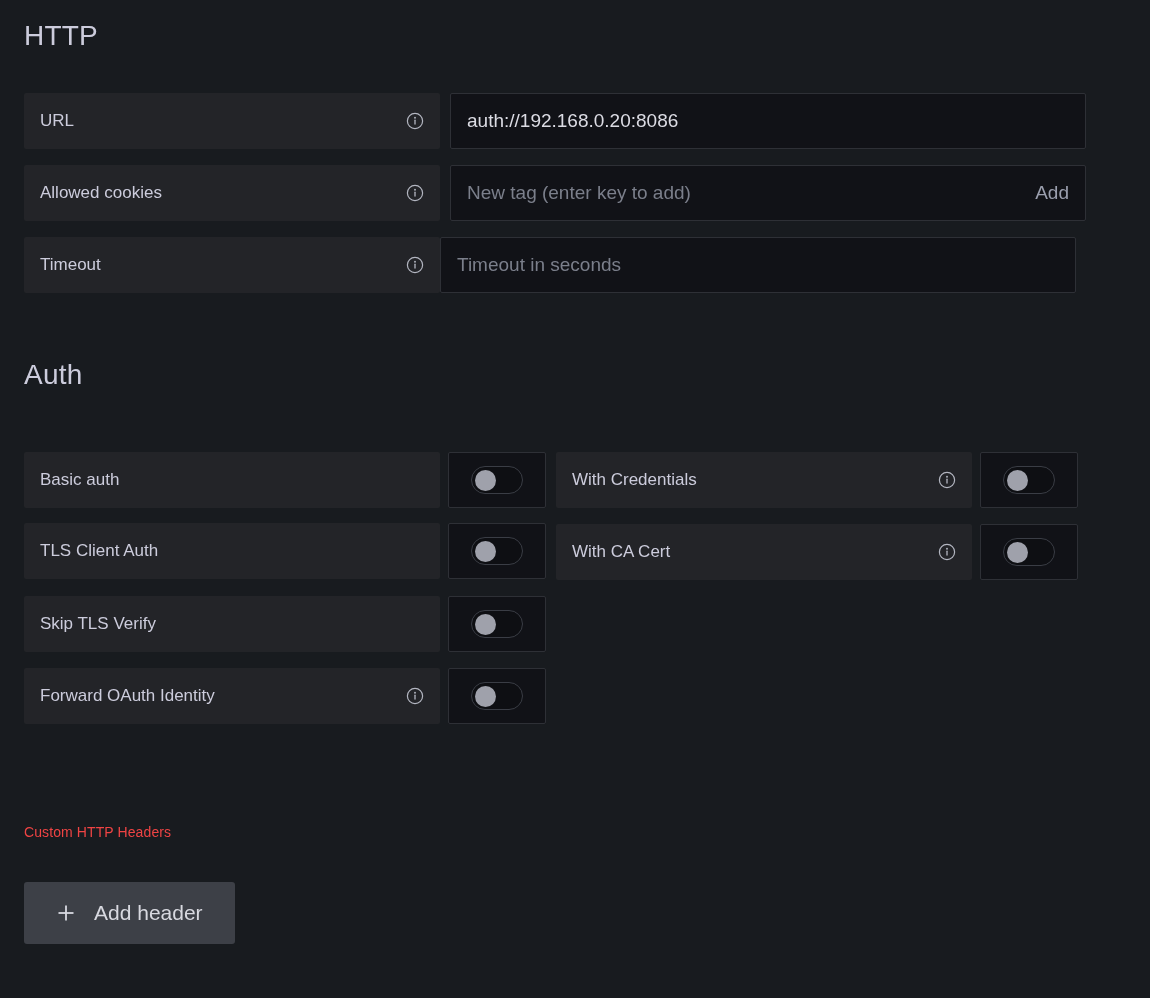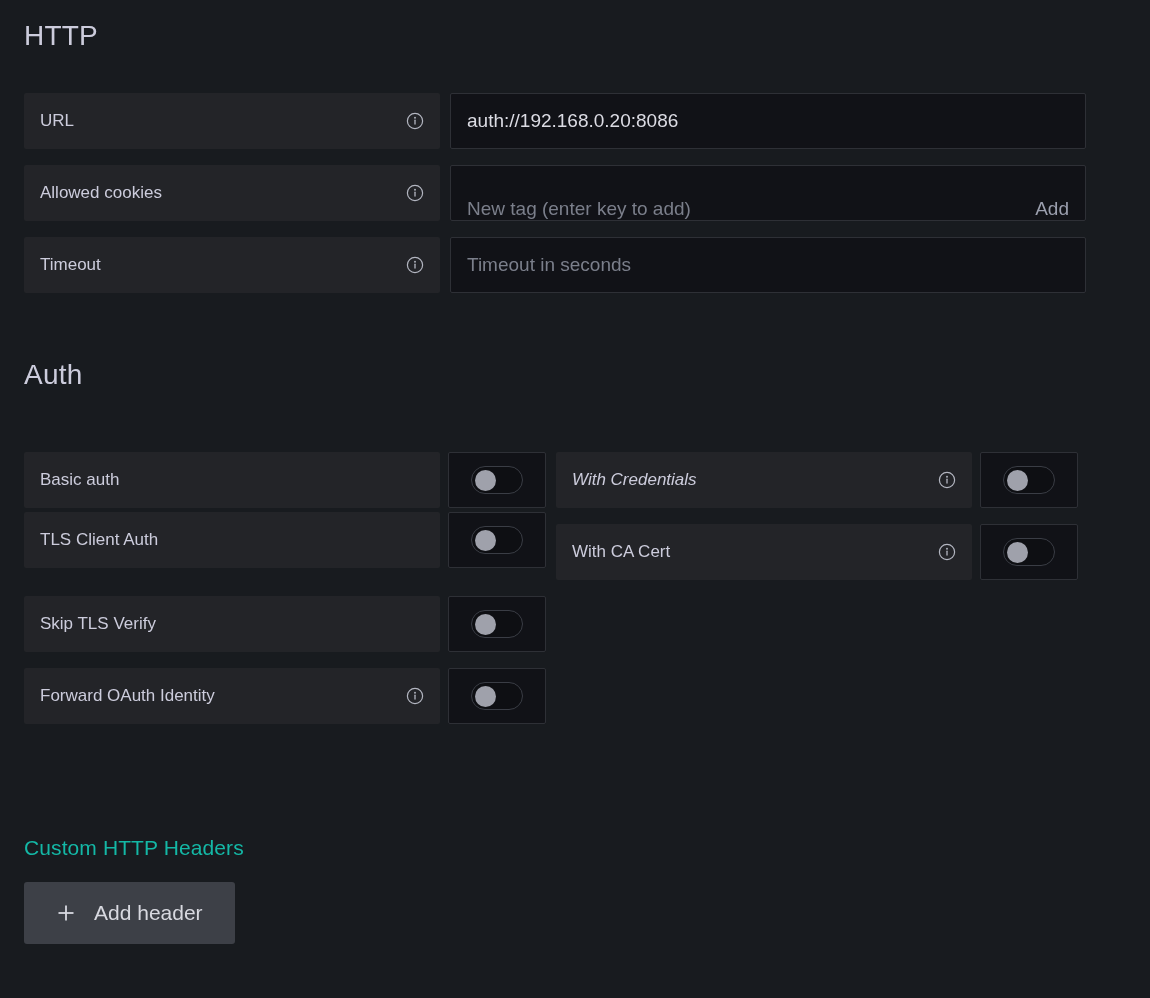--- a/index.html
+++ b/index.html
@@ -28,26 +28,25 @@
     letter-spacing: 0.2px;
     line-height: 1;
   }
   #heading-http { position: absolute; left: 24px; top: 22px; }
   #heading-auth { position: absolute; left: 24px; top: 361px; }
 
   .sub-heading {
     position: absolute;
     left: 24px;
     top: 825px;
-    color: #14b8a6;
-    font-size: 21px;
+    color: #ef4444;
+    font-size: 14px;
     font-weight: 500;
     letter-spacing: 0.1px;
     line-height: 1;
-    margin-top: 12px;
   }
 
   
   .field-row {
     position: absolute;
     display: flex;
     align-items: stretch;
   }
 
   .field-label {
@@ -191,74 +190,74 @@
     <div class="field-label" style="width:416px;">
       <span class="label-text">Allowed cookies</span>
       <span class="info-icon">
         <svg width="18" height="18" viewBox="0 0 18 18">
           <circle cx="9" cy="9" r="7.6" fill="none" stroke="#b3b6c1" stroke-width="1.2"></circle>
           <circle cx="9" cy="5.7" r="0.95" fill="#b3b6c1"></circle>
           <rect x="8.35" y="7.6" width="1.3" height="5.1" rx="0.6" fill="#b3b6c1"></rect>
         </svg>
       </span>
     </div>
-    <div class="text-input tag-input" style="width:636px; margin-left:10px;align-items:flex-end;">
+    <div class="text-input tag-input" style="width:636px; margin-left:10px;">
       <span class="placeholder">New tag (enter key to add)</span>
       <span class="add-btn">Add</span>
     </div>
   </div>
 
   <div class="field-row" style="left:24px; top:237px; width:1062px;">
     <div class="field-label" style="width:416px;">
       <span class="label-text">Timeout</span>
       <span class="info-icon">
         <svg width="18" height="18" viewBox="0 0 18 18">
           <circle cx="9" cy="9" r="7.6" fill="none" stroke="#b3b6c1" stroke-width="1.2"></circle>
           <circle cx="9" cy="5.7" r="0.95" fill="#b3b6c1"></circle>
           <rect x="8.35" y="7.6" width="1.3" height="5.1" rx="0.6" fill="#b3b6c1"></rect>
         </svg>
       </span>
     </div>
-    <div class="text-input" style="width:636px; margin-left:10px;">
+    <div class="text-input" style="width:636px; ">
       <span class="placeholder">Timeout in seconds</span>
     </div>
   </div>
 
   <div id="heading-auth" class="section-heading">Auth</div>
 
   <div class="field-row" style="left:24px; top:452px;">
     <div class="field-label" style="width:416px;">
       <span class="label-text">Basic auth</span>
     </div>
     <div class="switch-cell">
       <div class="switch">
         <div class="knob"></div>
       </div>
     </div>
   </div>
 
-  <div class="field-row" style="left:556px; top:452px;font-style:italic;">
+  <div class="field-row" style="left:556px; top:452px;">
     <div class="field-label" style="width:416px;">
       <span class="label-text">With Credentials</span>
       <span class="info-icon">
         <svg width="18" height="18" viewBox="0 0 18 18">
           <circle cx="9" cy="9" r="7.6" fill="none" stroke="#b3b6c1" stroke-width="1.2"></circle>
           <circle cx="9" cy="5.7" r="0.95" fill="#b3b6c1"></circle>
           <rect x="8.35" y="7.6" width="1.3" height="5.1" rx="0.6" fill="#b3b6c1"></rect>
         </svg>
       </span>
     </div>
     <div class="switch-cell">
       <div class="switch">
         <div class="knob"></div>
       </div>
     </div>
   </div>
 
-  <div class="field-row" style="left:24px; top:512px;">
+  <div class="field-row" style="left:24px; top:523px;">
     <div class="field-label" style="width:416px;">
       <span class="label-text">TLS Client Auth</span>
     </div>
     <div class="switch-cell">
       <div class="switch">
         <div class="knob"></div>
       </div>
     </div>
   </div>
 

